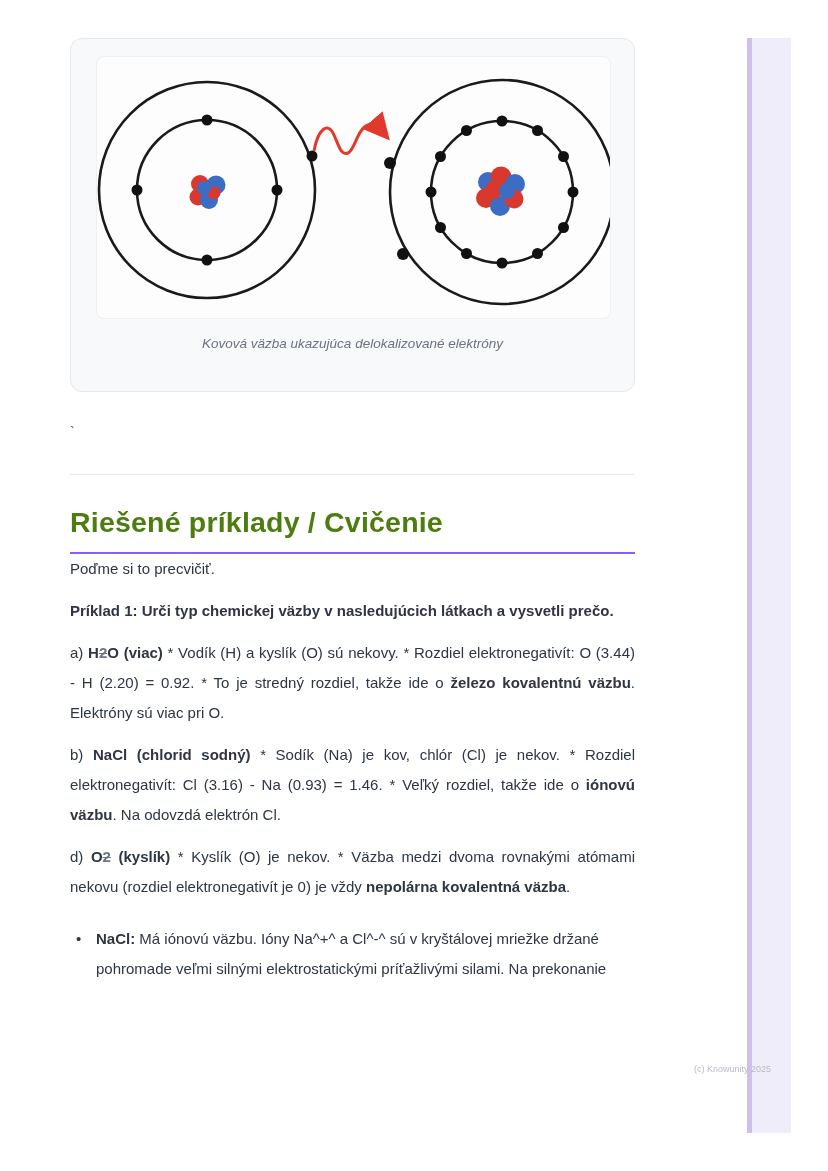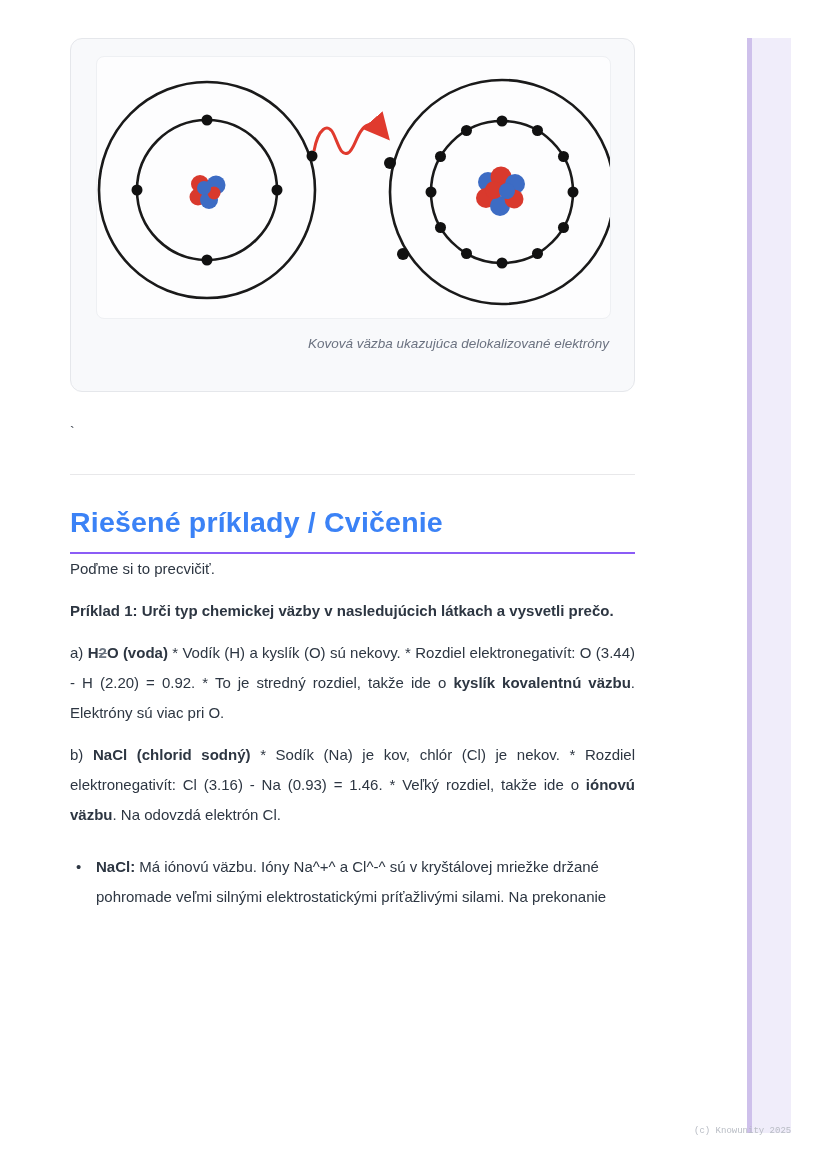--- a/index.html
+++ b/index.html
@@ -26,38 +26,38 @@
   }
   .figure-panel {
     width: 515px; height: 263px;
     background: #fdfdfe;
     border: 1px solid #eef0f3;
     border-radius: 8px;
     overflow: hidden;
   }
   .figure-caption {
     margin-top: 17px;
-    text-align: right;
+    text-align: center;
     font-style: italic;
     font-size: 13.5px;
     color: #6b7280;
   }
 
   .stray { margin-top: 32px; font-size: 14px; color: #3a424d; height: 22px; }
 
   hr.divider {
     border: none; border-top: 1px solid #e8e8ea;
     margin-top: 28px;
   }
 
   h1.section-heading {
     margin-top: 31px;
     font-size: 28.5px;
     font-weight: bold;
-    color: #3b82f6;
+    color: #4d7c0f;
     letter-spacing: 0.2px;
     padding-bottom: 13px;
     border-bottom: 2px solid #8b5cf6;
   }
 
   .para {
     margin-top: 12px;
     font-size: 15px;
     line-height: 30px;
     text-align: justify;
@@ -87,26 +87,25 @@
     position: absolute;
     left: 747px; top: 38px;
     width: 44px; height: 1095px;
     background: #f0edfa;
     border-left: 5px solid #cec0eb;
     z-index: 1;
   }
 
   .copyright-note {
     position: absolute;
-    left: 694px; top: 1126px;
+    left: 694px; top: 1064px;
     font-size: 9px;
     color: #b8bcc4;
     z-index: 2;
     white-space: nowrap;
-    font-family: Liberation Mono, monospace;
   }
 </style>
 </head>
 <body>
 
 <div class="page">
 
   <div class="side-accent-bar"></div>
 
   <div class="content">
@@ -180,22 +179,23 @@
     </div>
 
     <div class="stray">`</div>
 
     <hr class="divider">
 
     <h1 class="section-heading">Riešené príklady / Cvičenie</h1>
 
     <p class="para"><span>Poďme si to precvičiť.</span></p>
     <p class="para"><span class="seg-bold">Príklad 1: Urči typ chemickej väzby v nasledujúcich látkach a vysvetli prečo.</span></p>
-    <p class="para"><span>a) </span><span class="seg-bold">H</span><span class="seg-bold seg-strike seg-muted">2</span><span class="seg-bold">O (voda)</span><span> * Vodík (H) a kyslík (O) sú nekovy. * Rozdiel elektronegativít: O (3.44) - H (2.20) = 0.92. * To je stredný rozdiel, takže ide o </span><span class="seg-bold">kyslík kovalentnú väzbu</span><span>. Elektróny sú viac pri O.</span></p>
+    <p class="para"><span>a) </span><span class="seg-bold">H</span><span class="seg-bold seg-strike seg-muted">2</span><span class="seg-bold">O (viac)</span><span> * Vodík (H) a kyslík (O) sú nekovy. * Rozdiel elektronegativít: O (3.44) - H (2.20) = 0.92. * To je stredný rozdiel, takže ide o </span><span class="seg-bold">železo kovalentnú väzbu</span><span>. Elektróny sú viac pri O.</span></p>
     <p class="para"><span>b) </span><span class="seg-bold">NaCl (chlorid sodný)</span><span> * Sodík (Na) je kov, chlór (Cl) je nekov. * Rozdiel elektronegativít: Cl (3.16) - Na (0.93) = 1.46. * Veľký rozdiel, takže ide o </span><span class="seg-bold">iónovú väzbu</span><span>. Na odovzdá elektrón Cl.</span></p>
+    <p class="para"><span>d) </span><span class="seg-bold">O</span><span class="seg-bold seg-strike seg-muted">2</span><span class="seg-bold"> (kyslík)</span><span> * Kyslík (O) je nekov. * Väzba medzi dvoma rovnakými atómami nekovu (rozdiel elektronegativít je 0) je vždy </span><span class="seg-bold">nepolárna kovalentná väzba</span><span>.</span></p>
 
     <ul class="bullet-list">
       <li>
         <span class="bullet-marker">•</span>
         <span><span class="seg-bold">NaCl:</span><span> Má iónovú väzbu. Ióny Na^+^ a Cl^-^ sú v kryštálovej mriežke držané pohromade veľmi silnými elektrostatickými príťažlivými silami. Na prekonanie</span></span>
       </li>
     </ul>
 
   </div>
 

